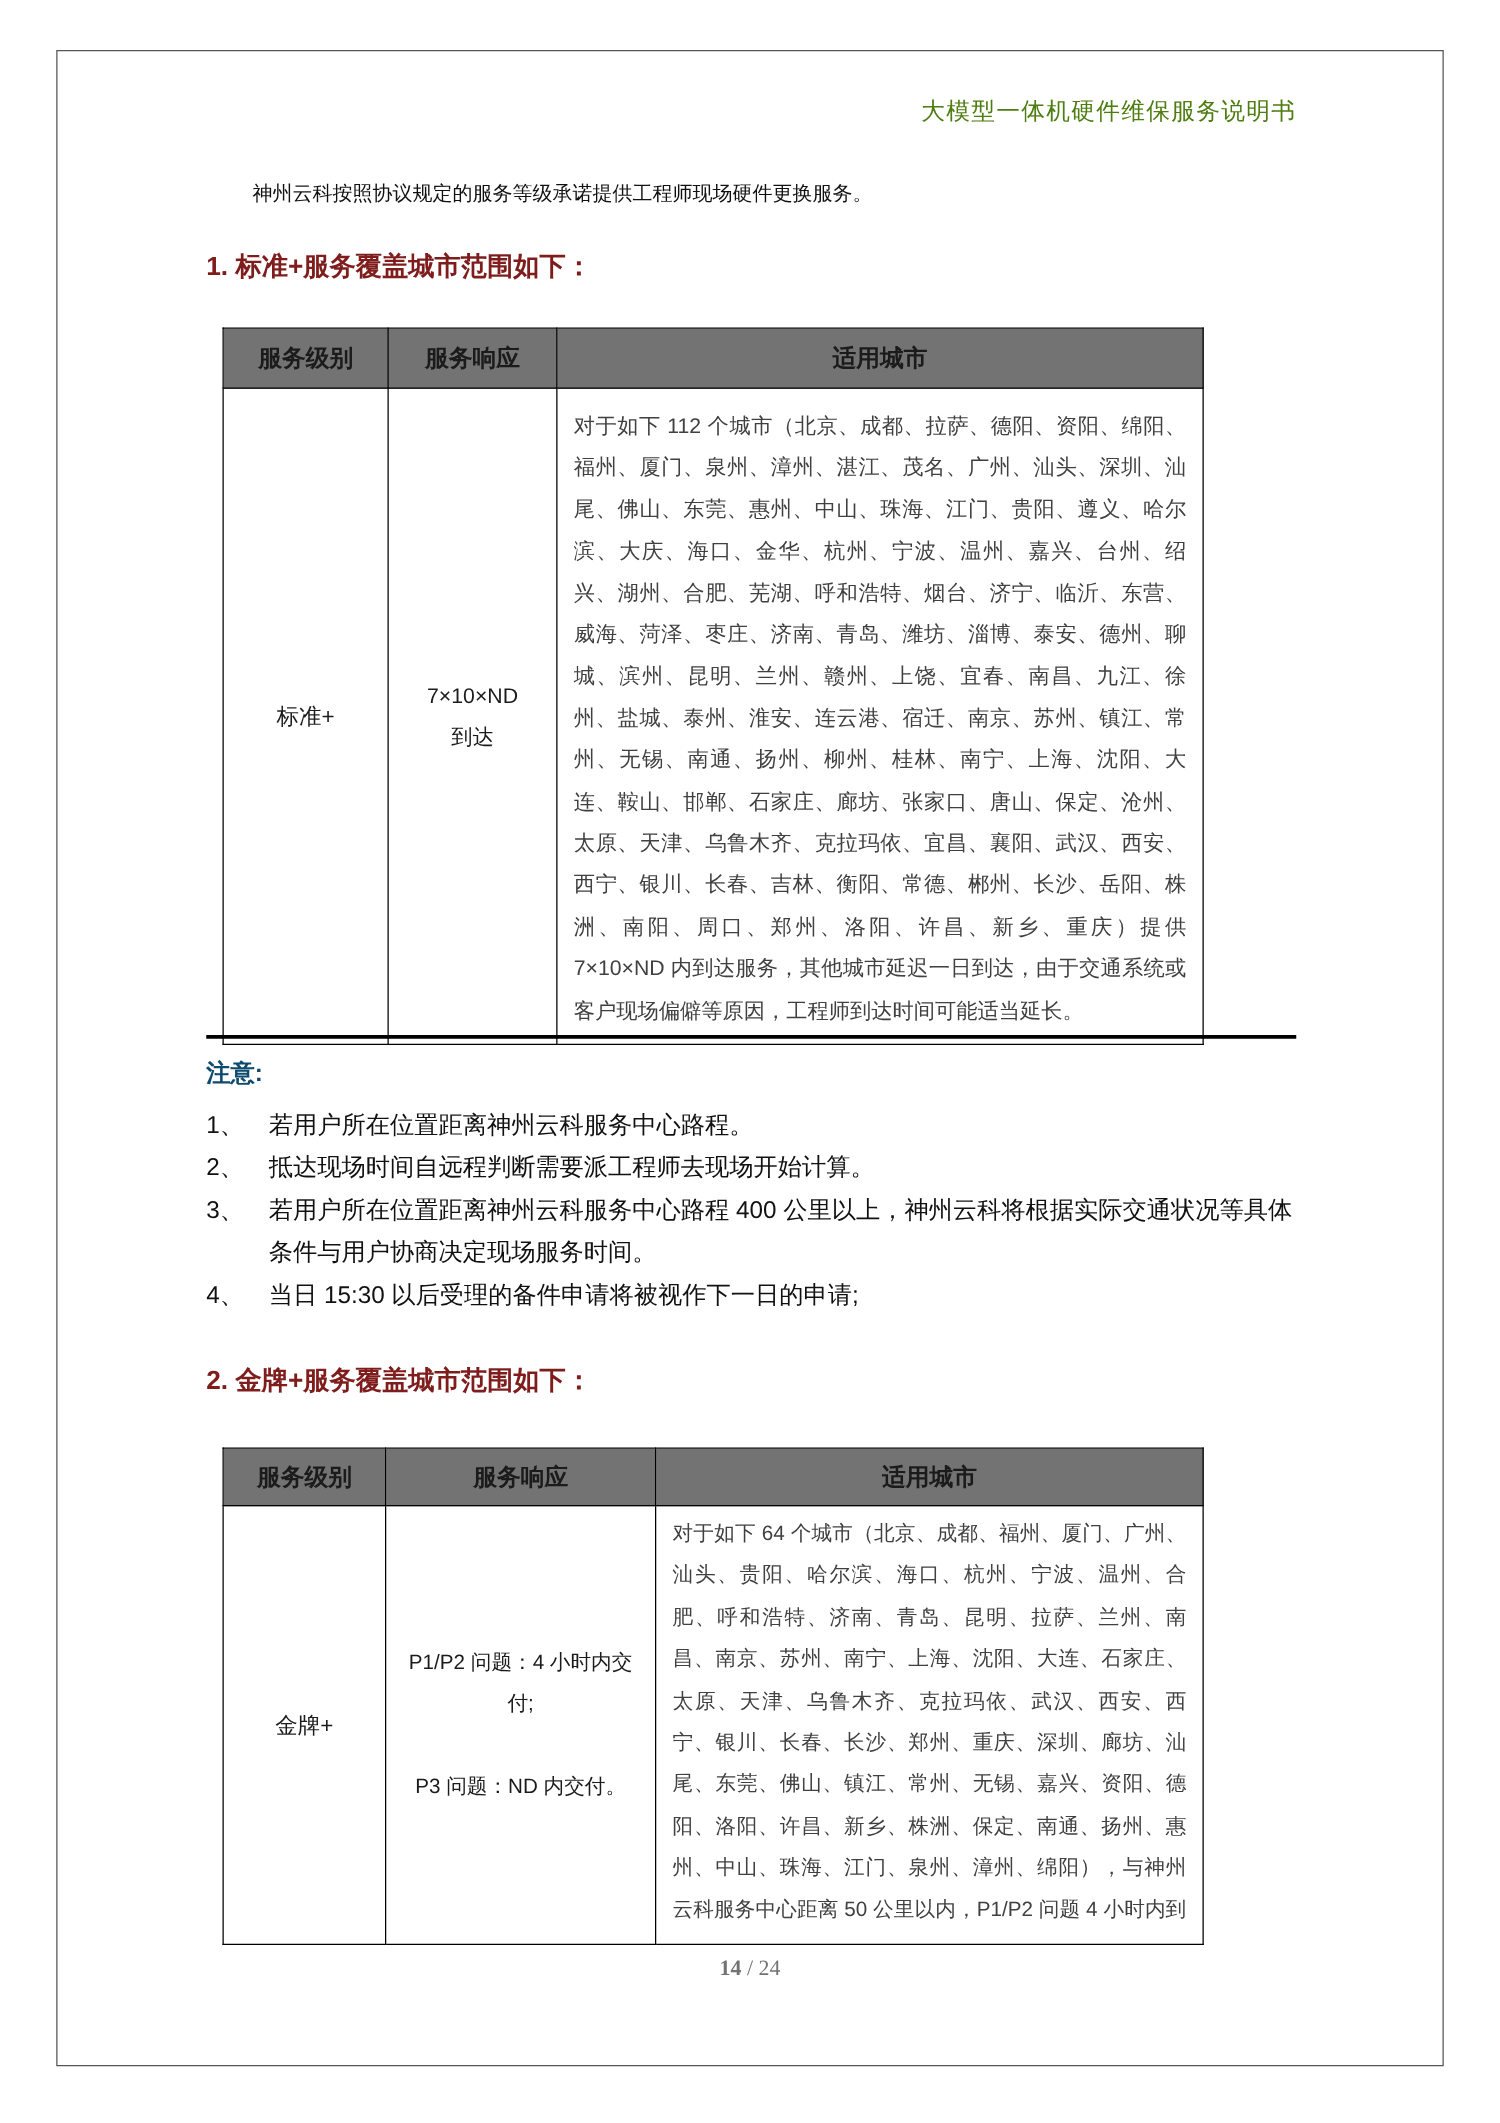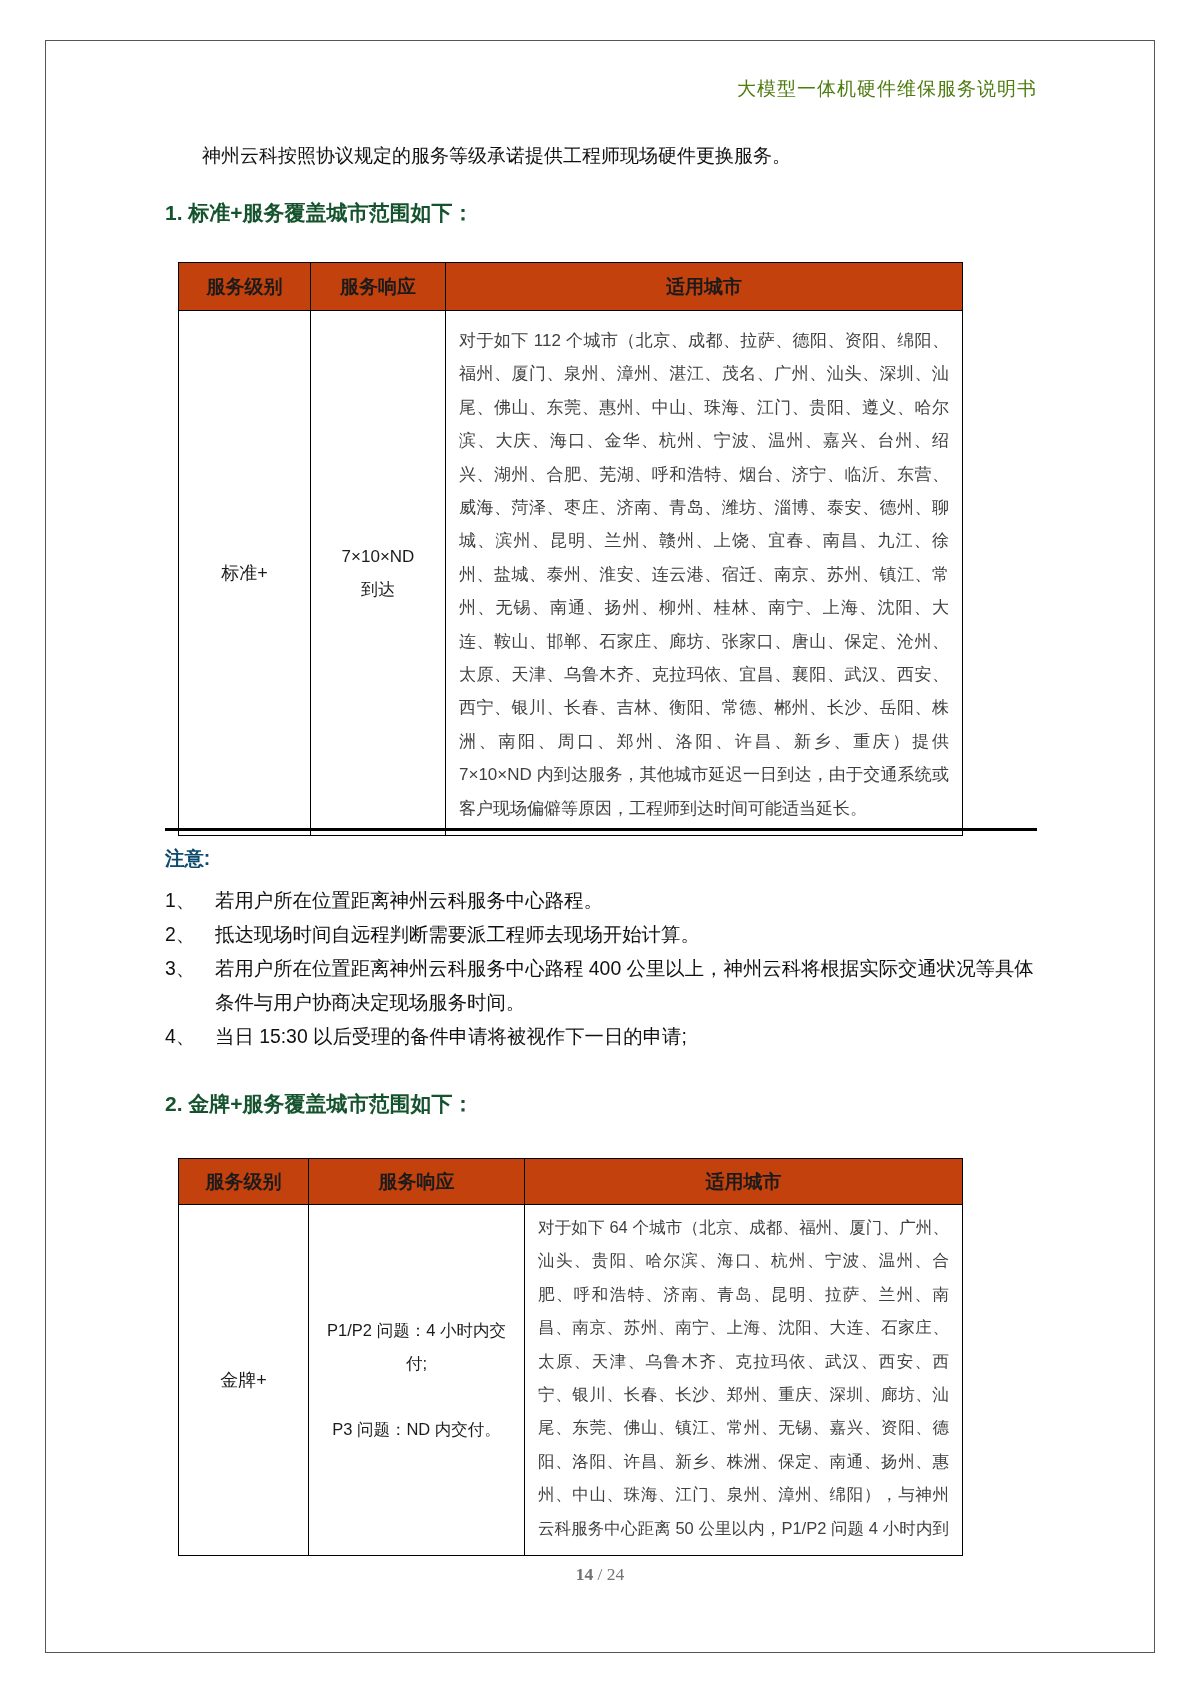--- a/index.html
+++ b/index.html
@@ -14,41 +14,41 @@
     border: 1px solid #555; background: #fff;
   }
   .doc-header {
     position: absolute; top: 76px; left: 165px; width: 872px;
     text-align: right;
     font-family: "Liberation Serif", "DejaVu Serif", serif;
     font-size: 19px; color: #4d7c0f; letter-spacing: 1px;
   }
   .intro {
     position: absolute; top: 141px; left: 165px; width: 872px;
-    font-size: 19px; line-height: 30px; text-indent: 37px; color: #111;
+    font-size: 16px; line-height: 30px; text-indent: 37px; color: #111;
   }
   .section-heading {
     position: absolute; left: 165px;
-    font-size: 21px; font-weight: bold; color: #14532d;
+    font-size: 21px; font-weight: bold; color: #7f1d1d;
   }
   .heading-1 { top: 199px; }
   .heading-2 { top: 1090px; }
 
   table.svc-table {
     position: absolute; left: 178px;
     border-collapse: collapse; table-layout: fixed;
     background: #fff;
   }
   .table-1 { top: 262px; width: 784px; }
   .table-2 { top: 1158px; width: 784px; }
   table.svc-table th, table.svc-table td {
     border: 1.5px solid #000;
   }
   table.svc-table th {
-    background: #c2410c; font-weight: bold; font-size: 19px;
+    background: #737373; font-weight: bold; font-size: 19px;
     text-align: center; vertical-align: middle;
   }
   .table-1 th { height: 48px; }
   .table-2 th { height: 46px; }
   .t1-c1 { width: 132px; } .t1-c2 { width: 135px; } .t1-c3 { width: 517px; }
   .t2-c1 { width: 130px; } .t2-c2 { width: 216px; } .t2-c3 { width: 438px; }
 
   td.level-cell {
     text-align: center; vertical-align: middle; font-size: 18px;
   }

